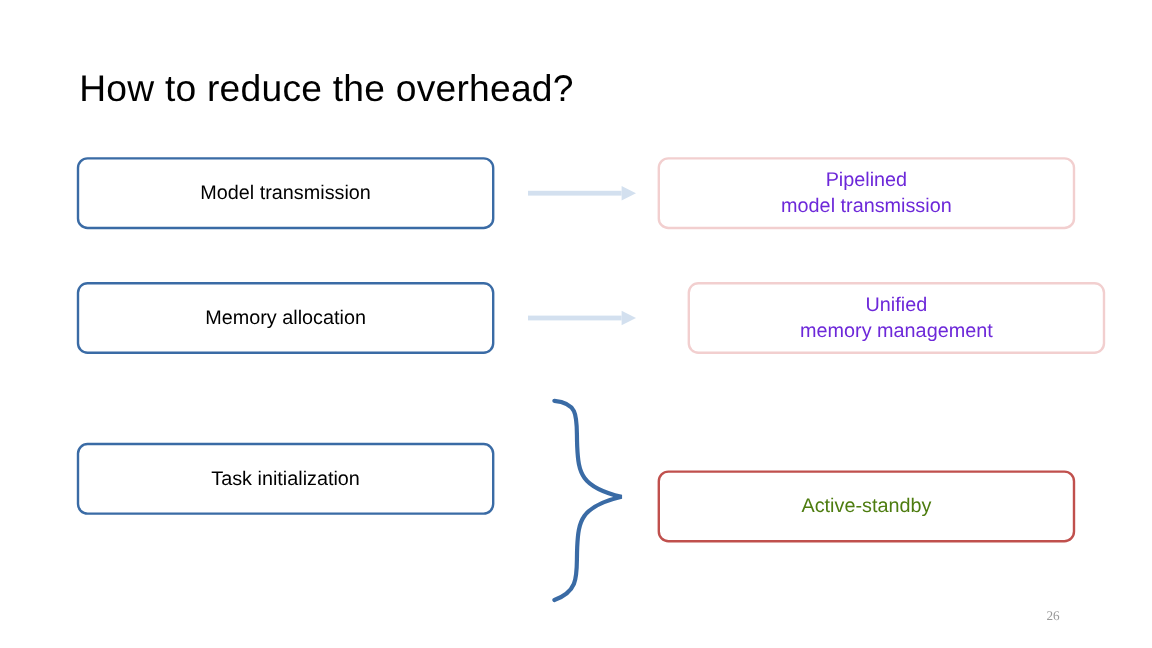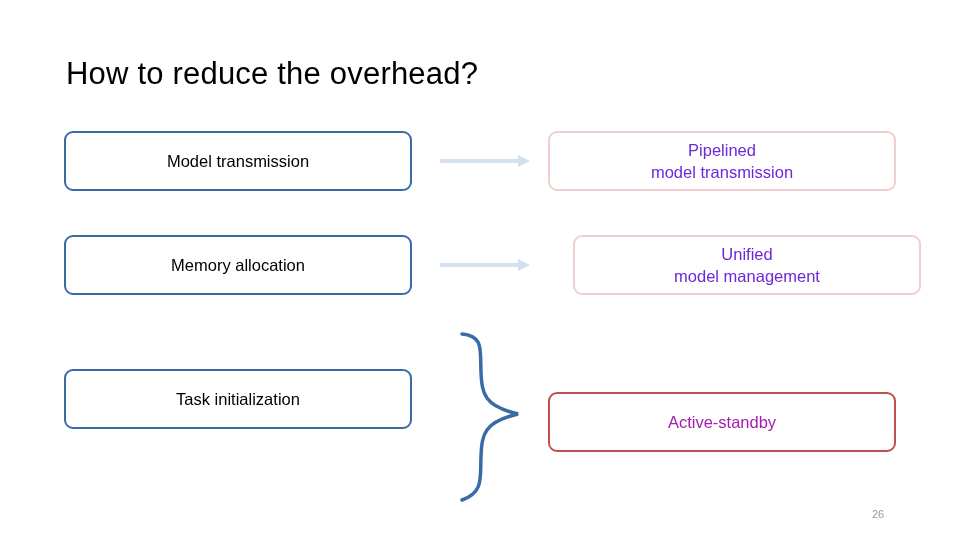--- a/index.html
+++ b/index.html
@@ -47,21 +47,21 @@
   .box-blue {
     border: 2.5px solid #3a6ba5;
     color: #000000;
   }
   .box-pink {
     border: 2.2px solid #f2cfcf;
     color: #6d28d9;
   }
   .box-red {
     border: 2.5px solid #c0504d;
-    color: #a21caf;
+    color: #4d7c0f;
   }
   .b1 { left: 64px;  top: 131px; width: 348px; height: 60px; }
   .b2 { left: 64px;  top: 235px; width: 348px; height: 60px; }
   .b3 { left: 64px;  top: 340px; width: 348px; height: 60px; margin-top: 29px; }
   .b4 { left: 64px;  top: 444px; width: 348px; height: 60px; }
   .p1 { left: 548px; top: 131px; width: 348px; height: 60px; }
   .p2 { left: 544px; top: 235px; width: 348px; height: 60px; margin-left: 29px; }
   .r1 { left: 548px; top: 392px; width: 348px; height: 60px; }
 
   .arrow {
@@ -95,21 +95,21 @@
     top: 330px;
     width: 110px;
     height: 180px;
   }
   .page-number {
     position: absolute;
     left: 872px;
     top: 508px;
     font-size: 11px;
     color: #9a9a9a;
-    font-family: Liberation Sans, sans-serif;
+    font-family: Liberation Serif, serif;
   }
   .line2 { display: block; }
 </style>
 </head>
 <body>
 
 <div class="slide">
 
   <div class="title">How to reduce the overhead?</div>
 
@@ -145,21 +145,21 @@
   <div class="box box-pink p1">
     <span>
       <span class="line2">Pipelined</span>
       <span class="line2">model transmission</span>
     </span>
   </div>
 
   <div class="box box-pink p2">
     <span>
       <span class="line2">Unified</span>
-      <span class="line2">model management</span>
+      <span class="line2">memory management</span>
     </span>
   </div>
 
   <div class="box box-red r1">
     <span>
       <span class="line2">Active-standby</span>
     </span>
   </div>
 
   <div class="page-number">26</div>

